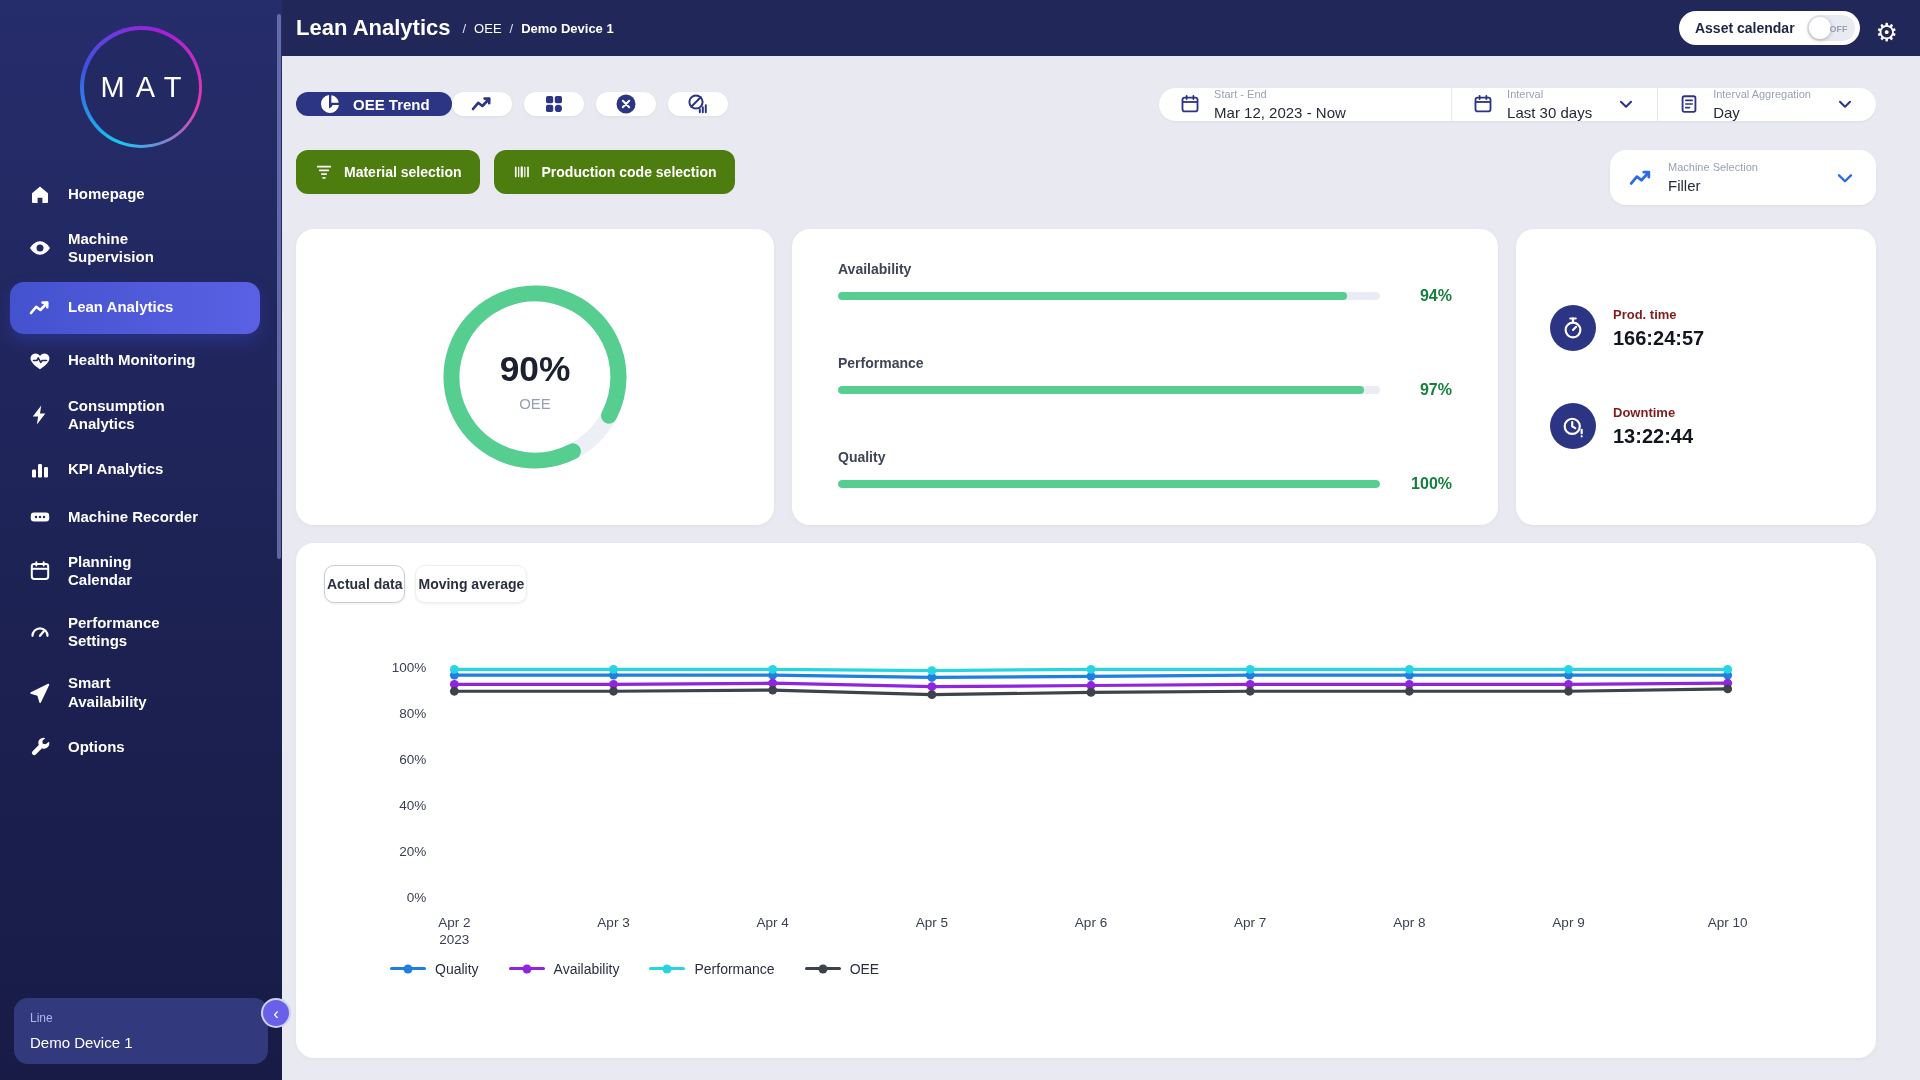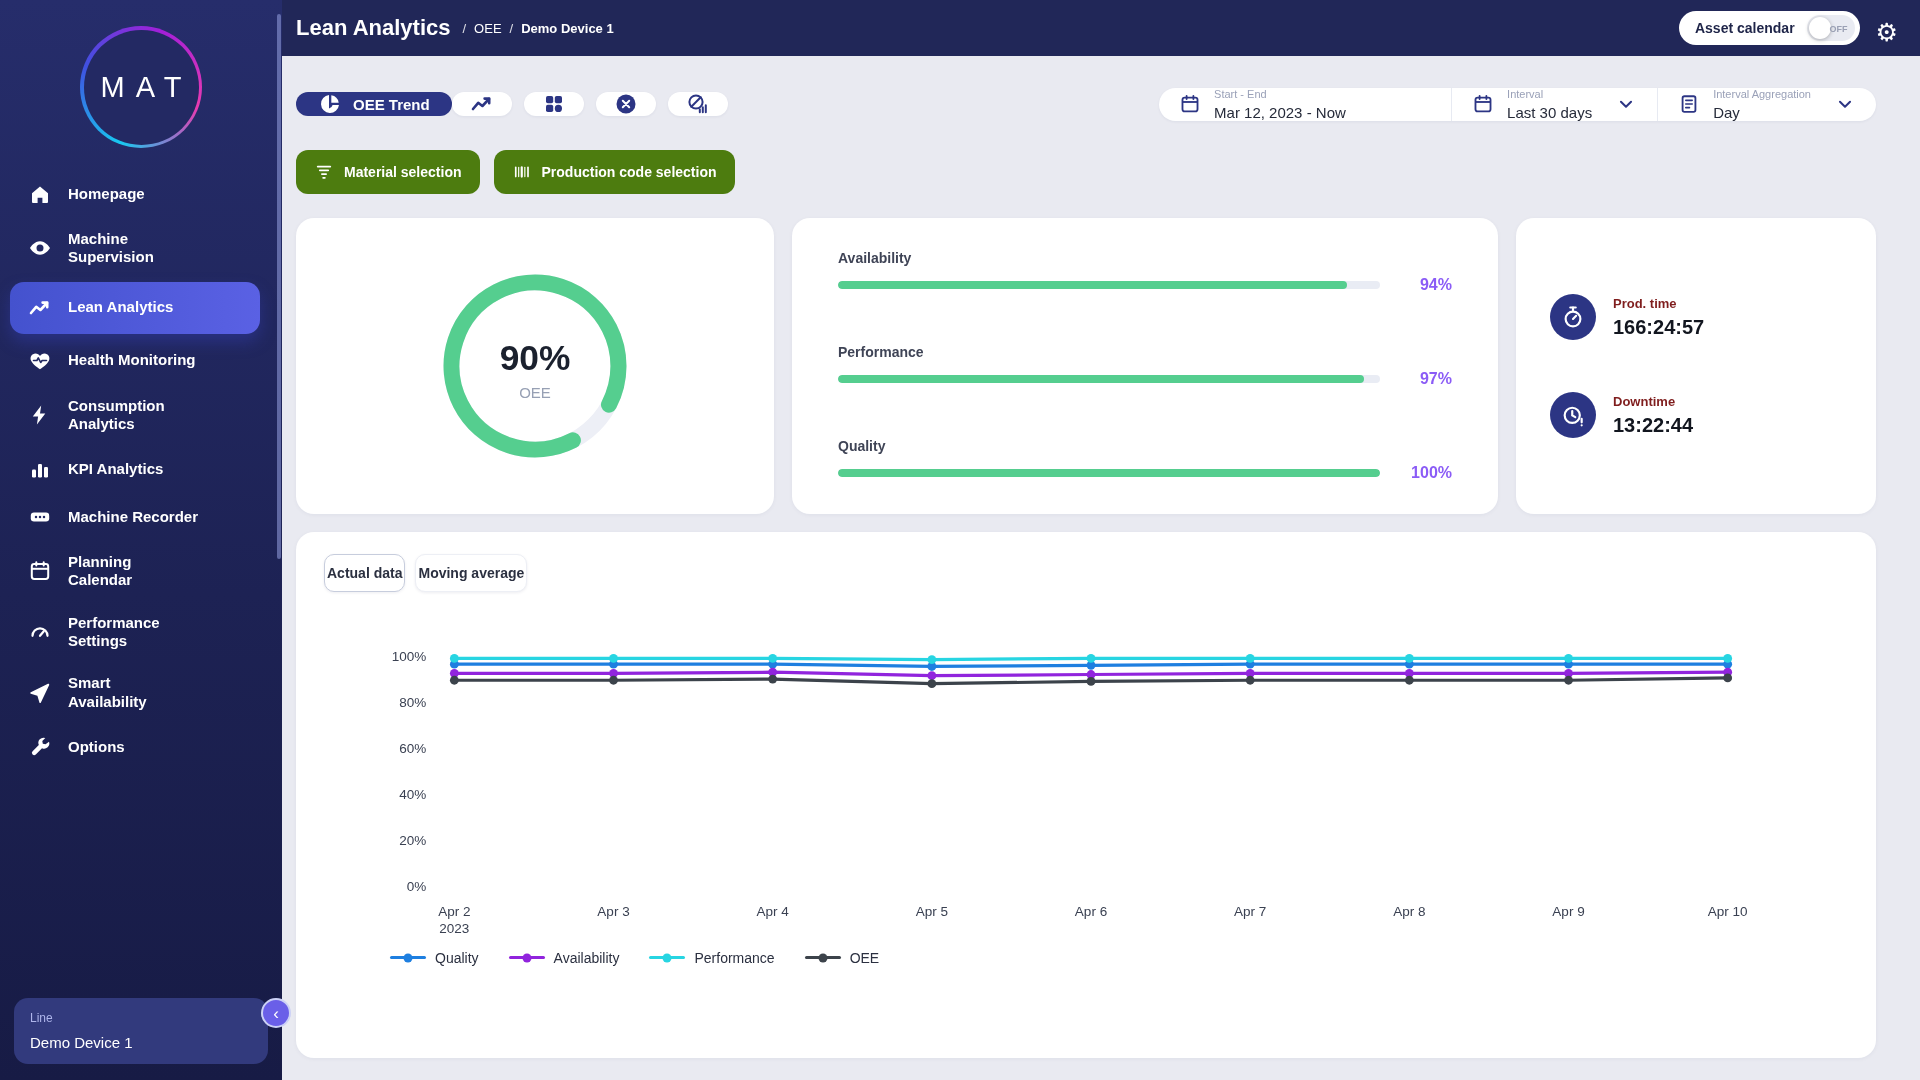--- a/index.html
+++ b/index.html
@@ -61,21 +61,21 @@
   .row3 { display:flex; gap:18px; margin-top:24px; height:296px; }
   .card { background:#fff; border-radius:18px; box-shadow:0 1px 4px rgba(20,30,80,.05); }
   .card-gauge { width:478px; display:flex; align-items:center; justify-content:center; }
   .g-val { font-size:33px; font-weight:800; fill:#1b212e; font-family:"Liberation Sans",sans-serif; }
   .g-lab { font-size:14px; fill:#97a0b4; font-family:"Liberation Sans",sans-serif; }
   .card-bars { flex:1; padding:32px 46px; display:flex; flex-direction:column; justify-content:space-between; }
   .bar-label { font-size:14px; font-weight:700; color:#3f4456; margin-bottom:10px; }
   .bar-row { display:flex; align-items:center; gap:18px; }
   .bar-track { flex:1; height:8px; border-radius:4px; background:#e9ecf4; overflow:hidden; }
   .bar-fill { height:100%; border-radius:4px; }
-  .bar-value { width:54px; text-align:right; font-size:16px; font-weight:800; color:#8b5cf6; }
+  .bar-value { width:54px; text-align:right; font-size:16px; font-weight:800; color:#15803d; }
   .card-stats { width:360px; display:flex; flex-direction:column; justify-content:center; gap:52px; padding:0 34px; }
   .stat { display:flex; align-items:center; gap:17px; }
   .stat-icon { width:46px; height:46px; border-radius:50%; background:#2c3584; display:flex; align-items:center; justify-content:center; color:#fff; flex:0 0 auto; }
   .stat-icon .icon { width:26px; height:26px; }
   .stat-label { font-size:13px; font-weight:700; color:#7f1d1d; margin-bottom:5px; }
   .stat-value { font-size:20px; font-weight:800; color:#12161f; }
 
   .chart-card { margin-top:18px; flex:1; padding:22px 28px 14px; display:flex; flex-direction:column; min-height:0; }
   .tabs { display:flex; gap:10px; }
   .tab { background:#fff; border:1px solid #edeff5; border-radius:10px; padding:10px 2px; font-size:14px; font-weight:700; color:#2b3040; cursor:pointer; box-shadow:0 1px 3px rgba(20,30,80,.08); font-family:inherit; }
@@ -348,20 +348,37 @@
               <svg viewBox="0 0 24 24" fill="none" stroke="currentColor" stroke-linecap="round">
                 <path stroke-width="2" d="M4.5 6.5v11"></path>
                 <path stroke-width="1.4" d="M8 6.5v11"></path>
                 <path stroke-width="2.6" d="M11.7 6.5v11"></path>
                 <path stroke-width="1.4" d="M15.4 6.5v11"></path>
                 <path stroke-width="2" d="M19.2 6.5v11"></path>
               </svg>
             </span>
           <span>Production code selection</span>
         </button>
+        <div class="machine-card">
+          <span class="icon">
+              <svg viewBox="0 0 24 24" fill="none" stroke="currentColor" stroke-width="2.6" stroke-linecap="round" stroke-linejoin="round">
+                <path d="M3 17l5.2-6.2 4.2 3.2L19 7"></path>
+                <path d="M14.6 6.6h4.6v4.6"></path>
+              </svg>
+            </span>
+          <span class="seg-text" style="flex:1;">
+            <span class="seg-label">Machine Selection</span>
+            <span class="seg-value">Filler</span>
+          </span>
+          <span class="icon chev">
+              <svg viewBox="0 0 24 24" fill="none" stroke="currentColor" stroke-width="2.2" stroke-linecap="round" stroke-linejoin="round">
+                <path d="M6.5 9.5 12 15l5.5-5.5"></path>
+              </svg>
+            </span>
+        </div>
       </div>
 
       <div class="row3">
         <div class="card card-gauge" id="gauge">
             <svg viewBox="0 0 200 200" width="214" height="214">
               <circle cx="100" cy="100" r="78" fill="none" stroke="#edeff6" stroke-width="15"></circle>
               <circle cx="100" cy="100" r="78" fill="none" stroke="#55ce8f" stroke-width="15" stroke-linecap="round" stroke-dasharray="441.07960856400695 490.0884539600077" transform="rotate(63 100 100)"></circle>
               <text x="100" y="104" text-anchor="middle" class="g-val">90%</text>
               <text x="100" y="130" text-anchor="middle" class="g-lab">OEE</text>
             </svg>

